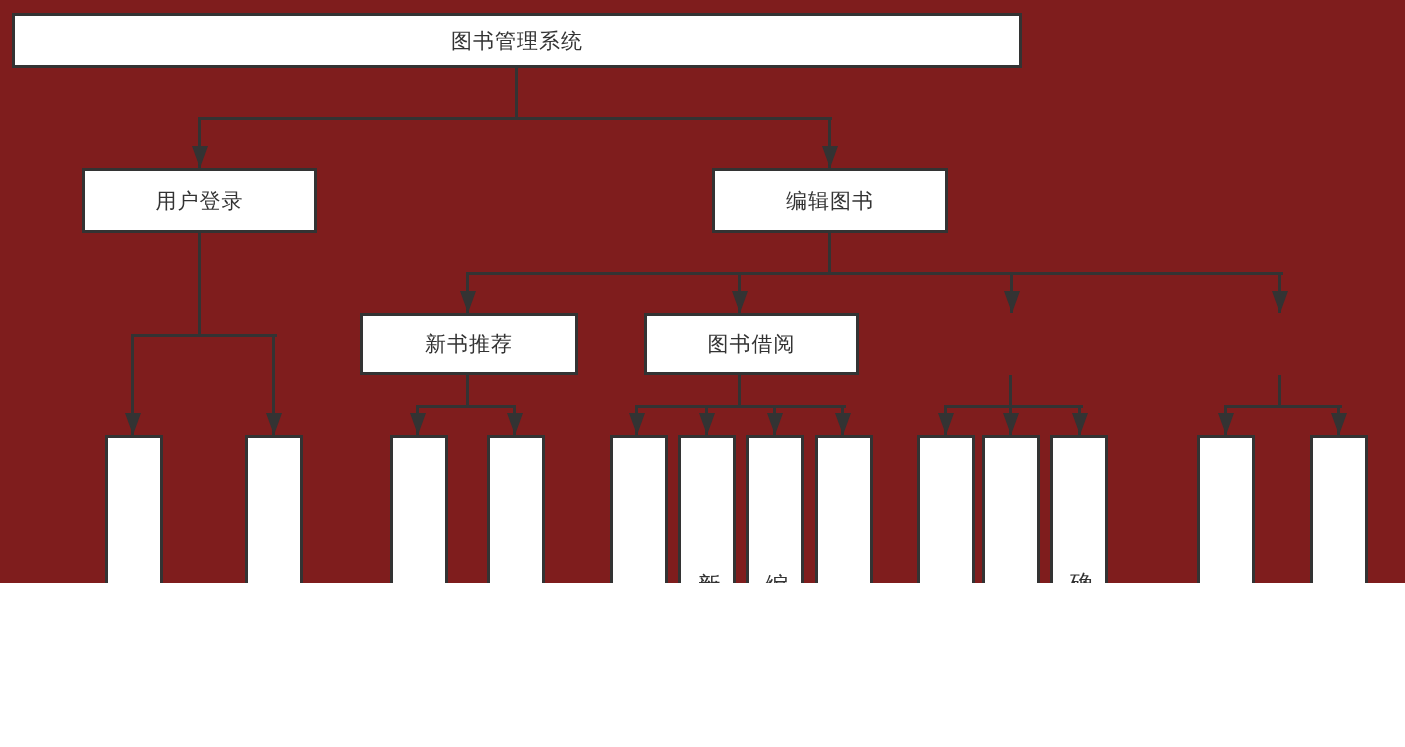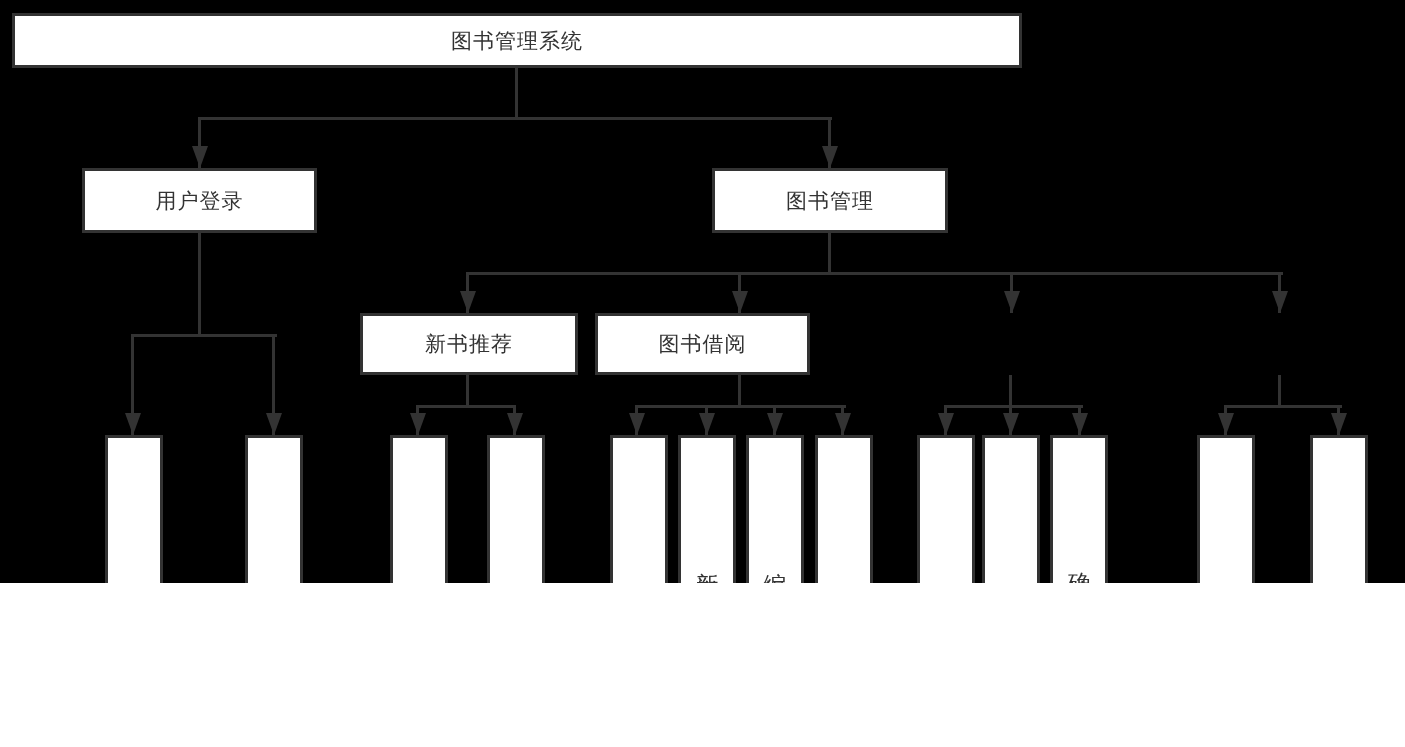--- a/index.html
+++ b/index.html
@@ -1,18 +1,18 @@
 <!DOCTYPE html>
 <html><head>
 <meta charset="utf-8">
 <style>
   html,body{margin:0;padding:0;background:#fff;}
   #stage{
-    position:relative;width:1405px;height:583px;background:#000000;
-    font-family:Liberation Serif, serif;color:#333333;overflow:hidden;
+    position:relative;width:1405px;height:583px;background:#7f1d1d;
+    font-family:Liberation Mono, monospace;color:#333333;overflow:hidden;
   }
   .box{
     position:absolute;border:3px solid #333333;background:#ffffff;box-sizing:border-box;
     display:flex;align-items:center;justify-content:center;
     font-size:21px;letter-spacing:1px;color:#333333;z-index:2;
   }
   .leaf{
     writing-mode:vertical-rl;text-orientation:mixed;
     font-size:23px;letter-spacing:7px;line-height:1;
   }
@@ -35,27 +35,27 @@
 <div id="stage">
 
   <div class="box" style="left:12px;top:13px;width:1010px;height:55px;">
     <span>图书管理系统</span>
   </div>
 
   <div class="box" style="left:82px;top:168px;width:235px;height:65px;">
     <span>用户登录</span>
   </div>
   <div class="box" style="left:712px;top:168px;width:236px;height:65px;">
-    <span>图书管理</span>
+    <span>编辑图书</span>
   </div>
 
   <div class="box" style="left:360px;top:313px;width:218px;height:62px;justify-content:center;">
     <span>新书推荐</span>
   </div>
-  <div class="box" style="left:595px;top:313px;width:215px;height:62px;">
+  <div class="box" style="left:644px;top:313px;width:215px;height:62px;">
     <span>图书借阅</span>
   </div>
 
   <div class="box leaf" style="left:105px;top:435px;width:58px;height:300px;">
     <span>用户登录</span>
   </div>
   <div class="box leaf" style="left:245px;top:435px;width:58px;height:300px;">
     <span>注销登录</span>
   </div>
 

